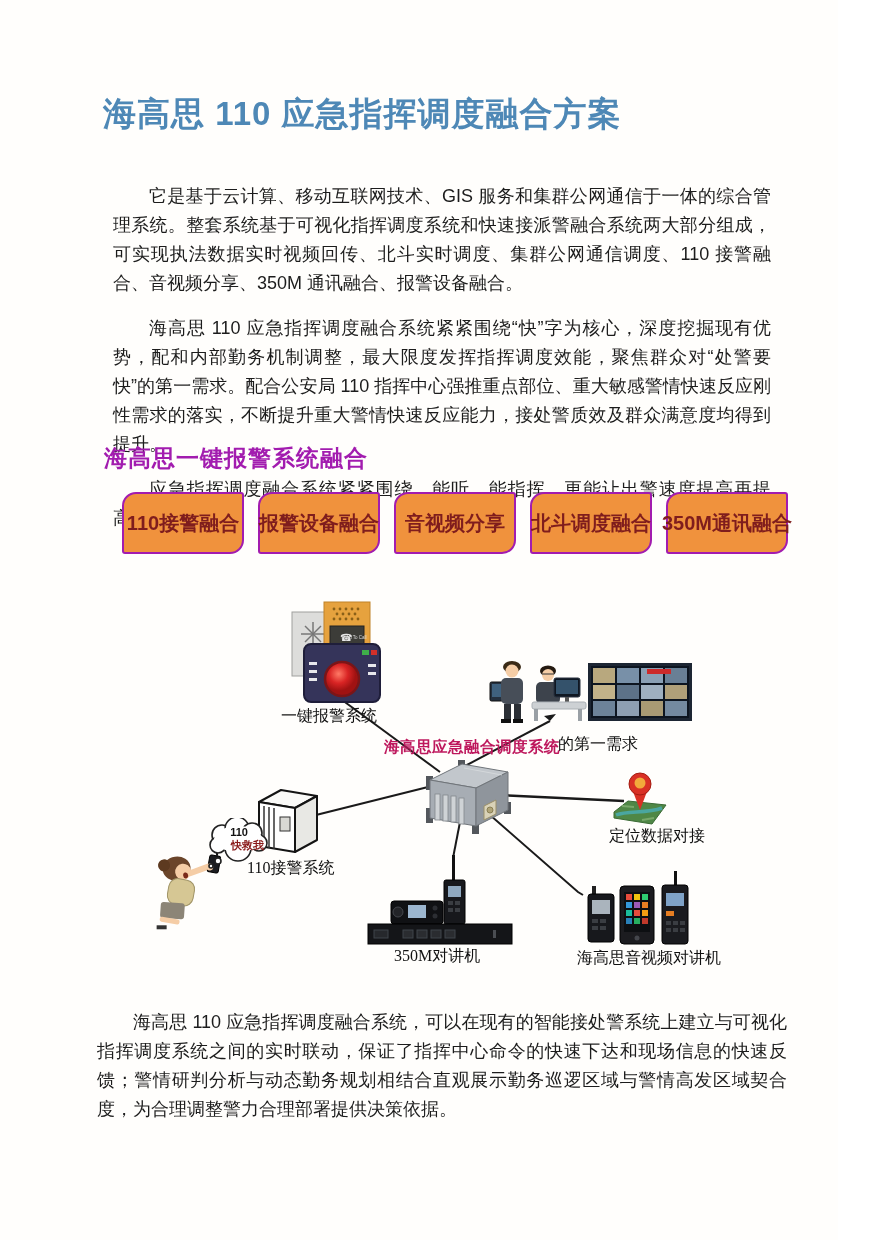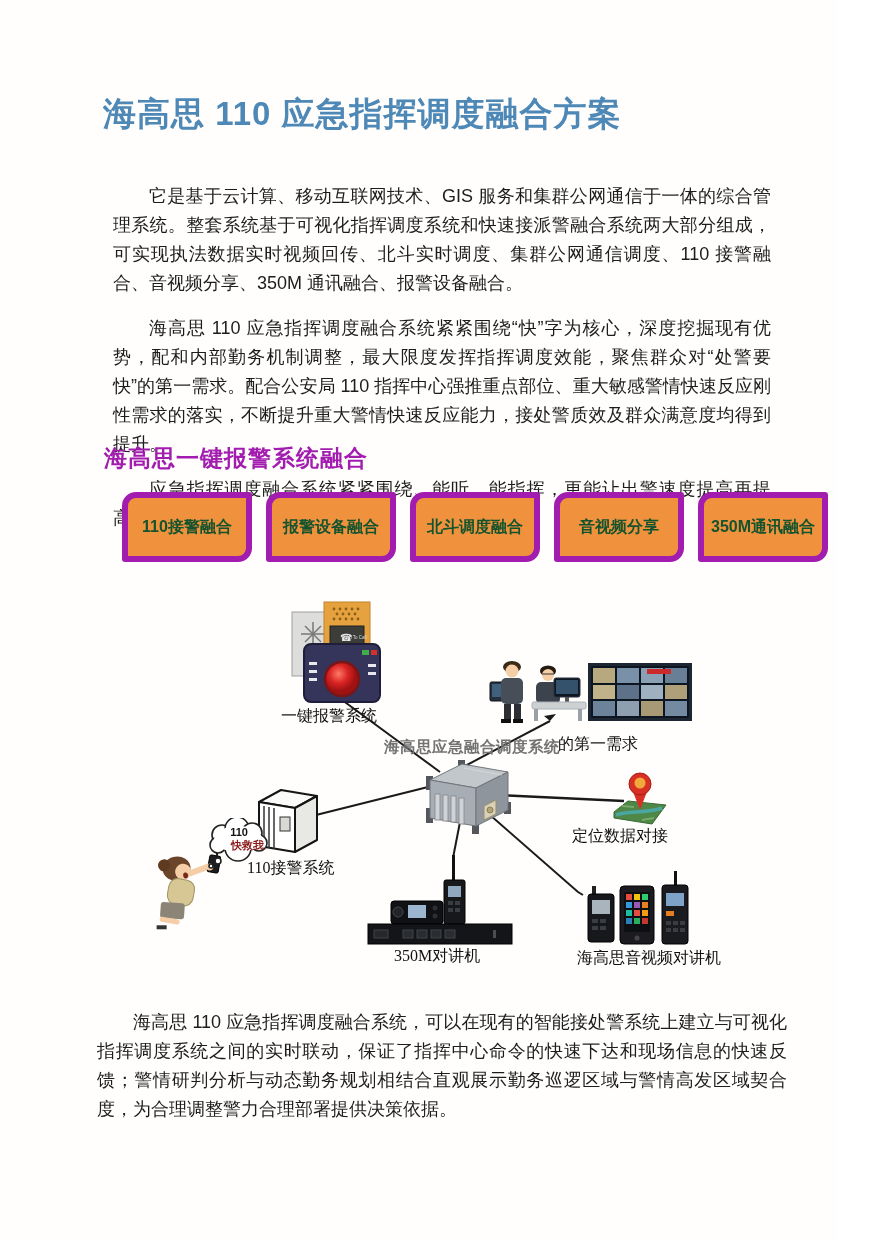--- a/index.html
+++ b/index.html
@@ -6,23 +6,23 @@
   body{width:869px;height:1240px;background:#ffffff;font-family:"Liberation Sans",sans-serif;position:relative;overflow:hidden;}
   #page{position:absolute;left:0;top:0;width:838px;height:1240px;background:#fffefc;}
 
   .doc-title{position:absolute;left:103px;top:92px;font-size:33px;font-weight:bold;color:#4e88b6;letter-spacing:1px;white-space:nowrap;}
   .doc-paragraphs{position:absolute;left:97px;top:166px;width:690px;font-size:18px;line-height:29px;color:#1c1c1c;text-align:justify;}
   .doc-paragraphs p{margin:16px;text-indent:2em;}
   .section-heading{position:absolute;left:104px;top:443px;font-size:23px;font-weight:bold;color:#a21caf;letter-spacing:1px;white-space:nowrap;text-align:right;}
   .closing-paragraph{position:absolute;left:97px;top:1008px;width:690px;font-size:18px;line-height:29px;color:#1c1c1c;text-align:justify;text-indent:2em;margin:0;}
 
   .features{position:absolute;left:122px;top:492px;display:flex;gap:14px;}
-  .feature-box{width:118px;height:58px;background:#f0923d;border:6px solid #a21caf;border-radius:14px 3px 14px 3px;display:flex;align-items:center;justify-content:center;font-size:16px;font-weight:600;color:#14532d;white-space:nowrap;}
+  .feature-box{width:118px;height:58px;background:#f0923d;border:2px solid #a21caf;border-radius:14px 3px 14px 3px;display:flex;align-items:center;justify-content:center;font-size:20px;font-weight:600;color:#7f1d1d;white-space:nowrap;}
   .diag-label{position:absolute;font-family:"Liberation Serif",serif;font-size:16px;color:#111;white-space:nowrap;}
-  .center-title{position:absolute;left:384px;top:737px;width:176px;text-align:center;font-family:"Liberation Serif",serif;font-size:15.5px;font-weight:bold;color:#737373;letter-spacing:0.5px;white-space:nowrap;z-index:3;}
+  .center-title{position:absolute;left:384px;top:737px;width:176px;text-align:center;font-family:"Liberation Serif",serif;font-size:15.5px;font-weight:bold;color:#be185d;letter-spacing:0.5px;white-space:nowrap;z-index:3;}
 
   .links-svg{position:absolute;left:0;top:0;z-index:0;pointer-events:none;}
   .device{position:absolute;z-index:2;}
 
   .video-wall{position:absolute;left:588px;top:663px;width:104px;height:58px;background:#0d1520;border:3px solid #1d2633;box-sizing:border-box;display:grid;grid-template-columns:repeat(4,1fr);grid-template-rows:repeat(3,1fr);gap:2px;padding:2px;z-index:2;}
   .video-wall i{display:block;}
   .video-wall i:nth-child(1){background:#b8a87e;} .video-wall i:nth-child(2){background:#7890a8;}
   .video-wall i:nth-child(3){background:#8aa0b5;} .video-wall i:nth-child(4){background:#697f95;}
   .video-wall i:nth-child(5){background:#c2b289;} .video-wall i:nth-child(6){background:#5d7288;}
   .video-wall i:nth-child(7){background:#9fb0c0;} .video-wall i:nth-child(8){background:#b0a079;}
@@ -45,22 +45,22 @@
     <p>它是基于云计算、移动互联网技术、GIS 服务和集群公网通信于一体的综合管理系统。整套系统基于可视化指挥调度系统和快速接派警融合系统两大部分组成，可实现执法数据实时视频回传、北斗实时调度、集群公网通信调度、110 接警融合、音视频分享、350M 通讯融合、报警设备融合。</p>
     <p>海高思 110 应急指挥调度融合系统紧紧围绕“快”字为核心，深度挖掘现有优势，配和内部勤务机制调整，最大限度发挥指挥调度效能，聚焦群众对“处警要快”的第一需求。配合公安局 110 指挥中心强推重点部位、重大敏感警情快速反应刚性需求的落实，不断提升重大警情快速反应能力，接处警质效及群众满意度均得到提升。</p>
     <p>应急指挥调度融合系统紧紧围绕、能听、能指挥，更能让出警速度提高再提高。</p>
   </div>
 
   <div class="section-heading">海高思一键报警系统融合</div>
 
   <div class="features">
     <div class="feature-box">110接警融合</div>
     <div class="feature-box">报警设备融合</div>
+    <div class="feature-box">音视频分享</div>
     <div class="feature-box">北斗调度融合</div>
-    <div class="feature-box">音视频分享</div>
     <div class="feature-box">350M通讯融合</div>
   </div>
 
   <svg class="links-svg" width="869" height="1240">
     <g stroke="#1a1a1a" stroke-width="2" fill="none">
       <line x1="338" y1="697" x2="440" y2="772"></line>
       <line x1="465" y1="766" x2="550" y2="721"></line>
       <line x1="316" y1="815" x2="432" y2="786"></line>
       <line x1="500" y1="795" x2="624" y2="801" stroke-width="2.5"></line>
       <line x1="460" y1="822" x2="453" y2="858"></line>
@@ -232,21 +232,21 @@
   </div>
 
   <svg class="device" style="left:612px;top:770px;" width="56" height="58" viewBox="0 0 56 58">
     <polygon points="2,42 16,31 54,35 40,54 2,48" fill="#4f8746" stroke="#3a6a34"></polygon>
     <path d="M4,45 C16,40 34,44 50,38" stroke="#4aa6a0" stroke-width="3.5" fill="none"></path>
     <path d="M10,36 l12,1 M30,50 l12,-2" stroke="#79a86a" stroke-width="2"></path>
     <path d="M20,19 L36,19 L28,40 Z" fill="#d93025"></path>
     <circle cx="28" cy="14" r="11" fill="#d93025" stroke="#a51c12"></circle>
     <circle cx="28" cy="13" r="5.5" fill="#f2a93b"></circle>
   </svg>
-  <div class="diag-label" style="left:572px;top:826px;">定位数据对接</div>
+  <div class="diag-label" style="left:609px;top:826px;">定位数据对接</div>
 
   <svg class="device" style="left:365px;top:853px;" width="150" height="97" viewBox="0 0 150 97">
     <rect x="87" y="2" width="3" height="26" fill="#111"></rect>
     <rect x="79" y="27" width="21" height="44" rx="2" fill="#17181c" stroke="#000"></rect>
     <rect x="83" y="33" width="13" height="11" fill="#8fa8bf"></rect>
     <g fill="#3a3d42">
         <rect x="83" y="48" width="5" height="4"></rect>
         <rect x="90" y="48" width="5" height="4"></rect>
         <rect x="83" y="55" width="5" height="4"></rect>
         <rect x="90" y="55" width="5" height="4"></rect>

